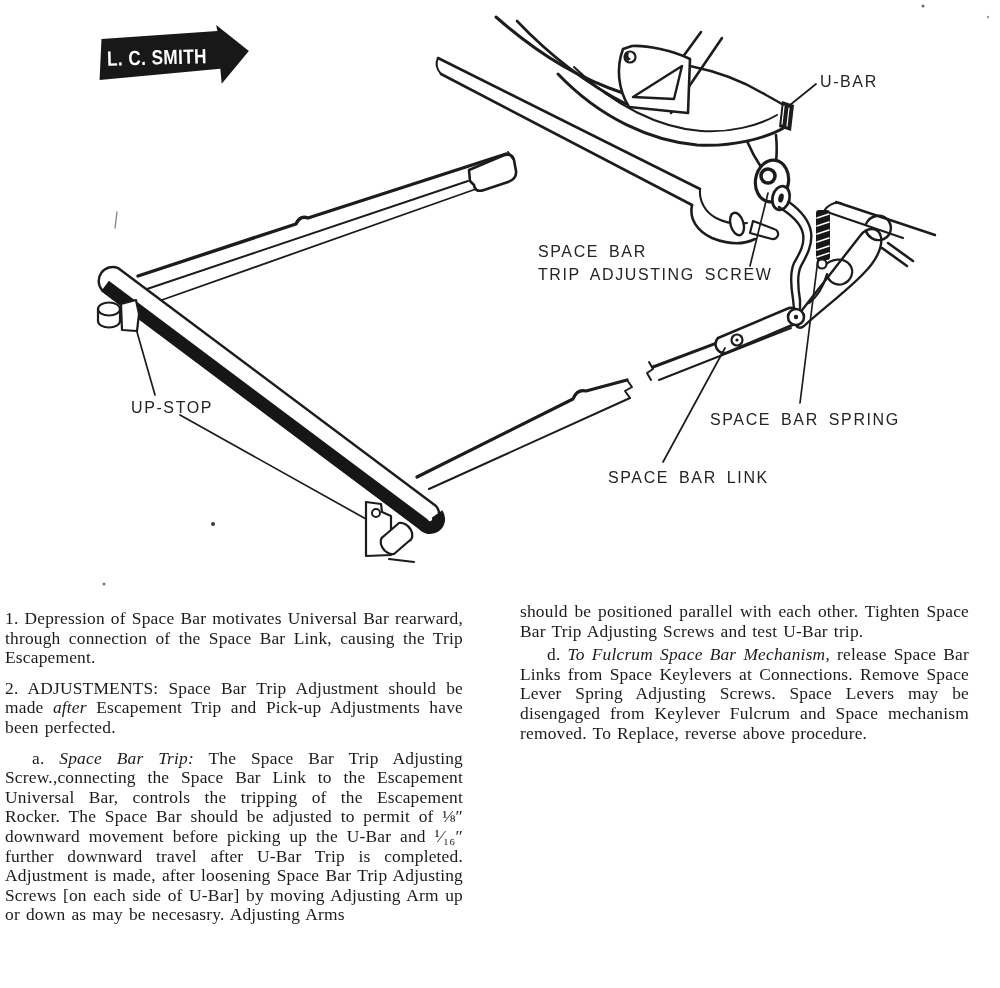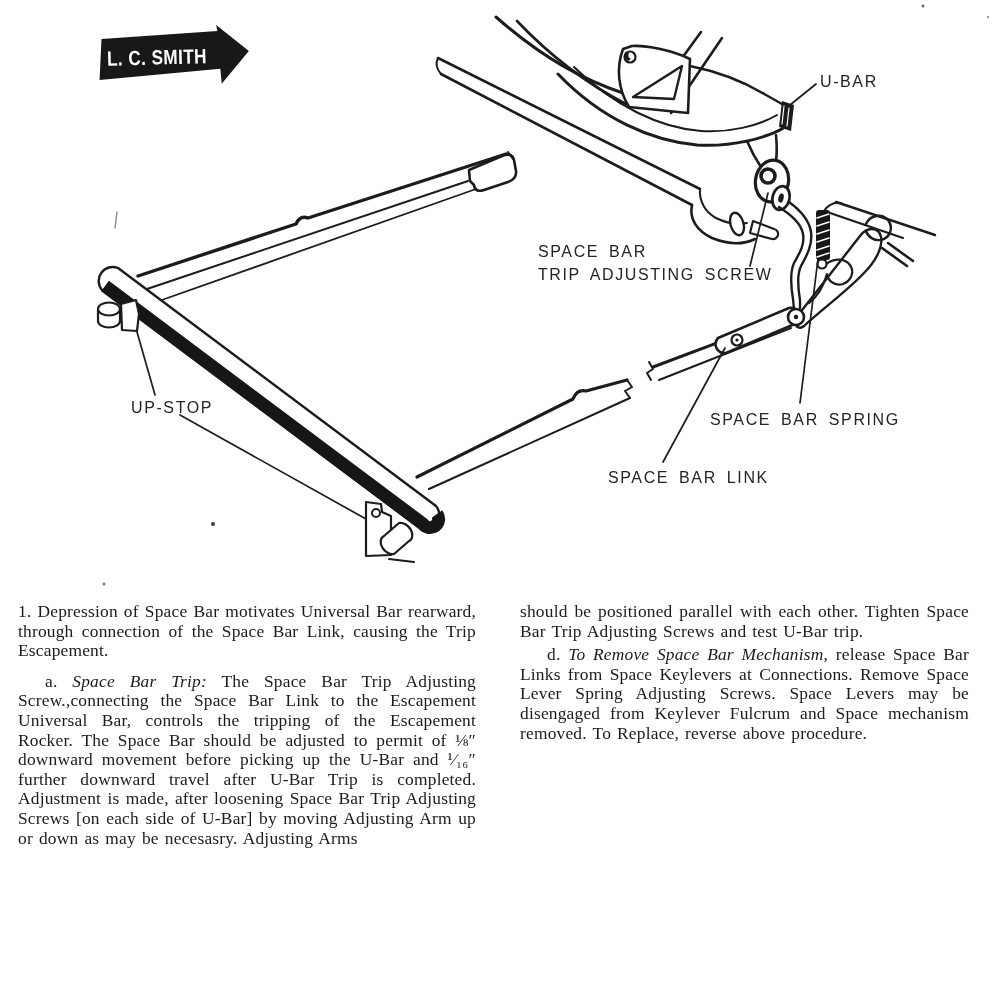--- a/index.html
+++ b/index.html
@@ -28,21 +28,21 @@
   }
   .col{
     position:absolute;
     top:602px;
     font-size:17.4px;
     line-height:19.6px;
     text-align:justify;
     letter-spacing:0.2px;
     word-spacing:1.5px;
   }
-  .col-left{left:18px;width:458px;}
+  .col-left{left:5px;width:458px;margin-top:7px;}
   .col-right{left:520px;width:460px;}
   .para{margin:0 0 11px 0;}
   .col-right .para{margin:0 11px 4px 0;}
   .para:last-child{margin-bottom:0;}
   .ind{text-indent:27px;}
   .it{font-style:italic;}
 </style>
 </head>
 <body>
 
@@ -180,21 +180,22 @@
     <text class="diagram-label" x="131" y="413">UP-STOP</text>
 
     <g transform="rotate(-1.5 175 57)">
       <path d="M102,37 L218,32 L217,26 L249,53 L221,85 L220,70 L99,78 Z" fill="#181818"></path>
       <text class="logo-text" x="107" y="64" textLength="100" lengthAdjust="spacingAndGlyphs">L. C. SMITH</text>
     </g>
   </svg>
 
   <div class="col col-left">
     <p class="para"><span>1.   Depression of Space Bar motivates Universal Bar rearward, through connection of the Space Bar Link, causing the Trip Escapement.</span></p>
+    <p class="para"><span>2.  ADJUSTMENTS:  Space Bar Trip Adjustment should be made </span><span class="it">after</span><span> Escapement Trip and Pick-up Adjustments have been perfected.</span></p>
     <p class="para ind"><span>a.  </span><span class="it">Space Bar Trip:</span><span>  The Space Bar Trip Adjusting Screw.,connecting the Space Bar Link to the Escapement Universal Bar, controls the tripping of the Escapement Rocker.  The Space Bar should be adjusted to permit of ⅛″ downward movement before picking up the U-Bar and ¹⁄₁₆″ further downward travel after U-Bar Trip is completed.  Adjustment is made, after loosening Space Bar Trip Adjusting Screws [on each side of U-Bar] by moving Adjusting Arm up or down as may be necesasry.  Adjusting Arms</span></p>
   </div>
 
   <div class="col col-right">
     <p class="para"><span>should be positioned parallel with each other.  Tighten Space Bar Trip Adjusting Screws and test U-Bar trip.</span></p>
-    <p class="para ind"><span>d.  </span><span class="it">To Remove Space Bar Mechanism</span><span>, release Space Bar Links from Space Keylevers at Connections.  Remove Space Lever Spring Adjusting Screws.  Space Levers may be disengaged from Keylever Fulcrum and Space mechanism removed.  To Replace, reverse above procedure.</span></p>
+    <p class="para ind"><span>d.  </span><span class="it">To Fulcrum Space Bar Mechanism</span><span>, release Space Bar Links from Space Keylevers at Connections.  Remove Space Lever Spring Adjusting Screws.  Space Levers may be disengaged from Keylever Fulcrum and Space mechanism removed.  To Replace, reverse above procedure.</span></p>
   </div>
 
 </div>
 
 </body></html>

